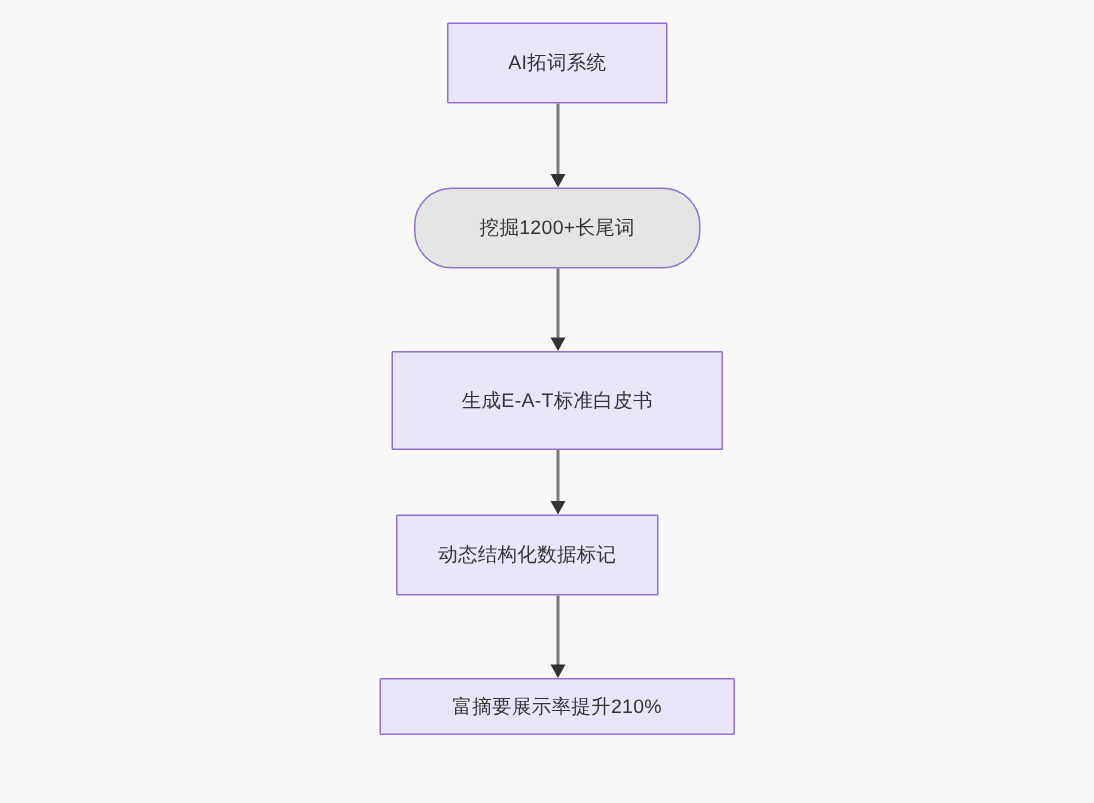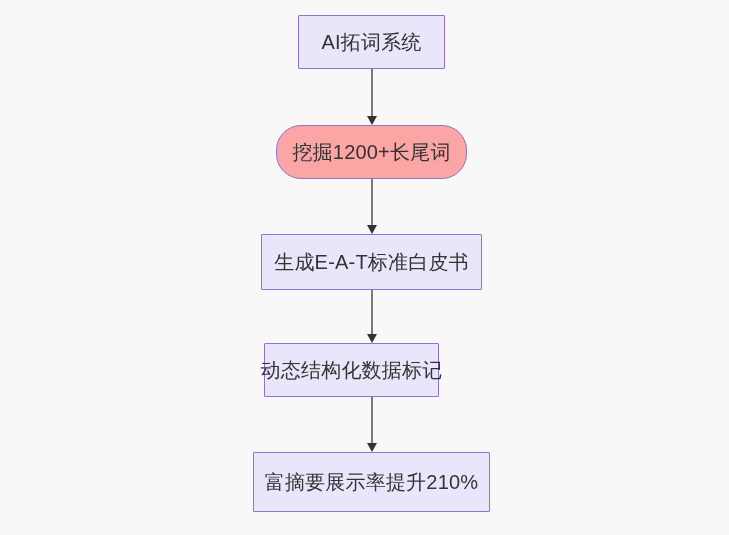--- a/index.html
+++ b/index.html
@@ -21,21 +21,21 @@
   .node {
     position: absolute;
     box-sizing: border-box;
     background: #e9e6fb;
     border: 1.5px solid #9270d4;
     border-radius: 1px;
     display: flex;
     align-items: center;
     justify-content: center;
     color: #333333;
-    font-size: 20px;
+    font-size: 13px;
     line-height: 1.2;
     letter-spacing: 0.2px;
     white-space: nowrap;
     user-select: none;
   }
   .node-label {
     display: block;
   }
   .connector {
     position: absolute;
@@ -76,26 +76,26 @@
     <div class="connector-head" style="border-top-color: rgb(51, 51, 51);"></div>
   </div>
   <div class="connector" style="left: 365px; top: 397px; height: 55px;">
     <div class="connector-line" style="background: rgb(122, 122, 122);"></div>
     <div class="connector-head" style="border-top-color: rgb(51, 51, 51);"></div>
   </div>
 
   <div class="node" style="left: 298px; top: 15px; width: 147px; height: 54px; background: rgb(233, 230, 251); border-color: rgb(146, 112, 212); color: rgb(51, 51, 51);">
     <span class="node-label">AI拓词系统</span>
   </div>
-  <div class="node" style="left: 276px; top: 125px; width: 191px; height: 54px; background: #fca5a5; border-color: rgb(146, 112, 212); color: rgb(51, 51, 51); border-radius: 25px;">
+  <div class="node" style="left: 276px; top: 125px; width: 191px; height: 54px; background: #e5e5e5; border-color: rgb(146, 112, 212); color: rgb(51, 51, 51); border-radius: 25px;">
     <span class="node-label">挖掘1200+长尾词</span>
   </div>
-  <div class="node" style="left: 261px; top: 234px; width: 221px; height: 56px; background: rgb(233, 230, 251); border-color: rgb(146, 112, 212); color: rgb(51, 51, 51);">
+  <div class="node" style="left: 261px; top: 234px; width: 221px; height: 66px; background: rgb(233, 230, 251); border-color: rgb(146, 112, 212); color: rgb(51, 51, 51);">
     <span class="node-label">生成E-A-T标准白皮书</span>
   </div>
   <div class="node" style="left: 264px; top: 343px; width: 175px; height: 54px; background: rgb(233, 230, 251); border-color: rgb(146, 112, 212); color: rgb(51, 51, 51);">
     <span class="node-label">动态结构化数据标记</span>
   </div>
-  <div class="node" style="left: 253px; top: 452px; width: 237px; height: 60px; background: rgb(233, 230, 251); border-color: rgb(146, 112, 212); color: rgb(51, 51, 51);">
+  <div class="node" style="left: 253px; top: 452px; width: 237px; height: 38px; background: rgb(233, 230, 251); border-color: rgb(146, 112, 212); color: rgb(51, 51, 51);">
     <span class="node-label">富摘要展示率提升210%</span>
   </div>
 
 </div>
 
 </body></html>

